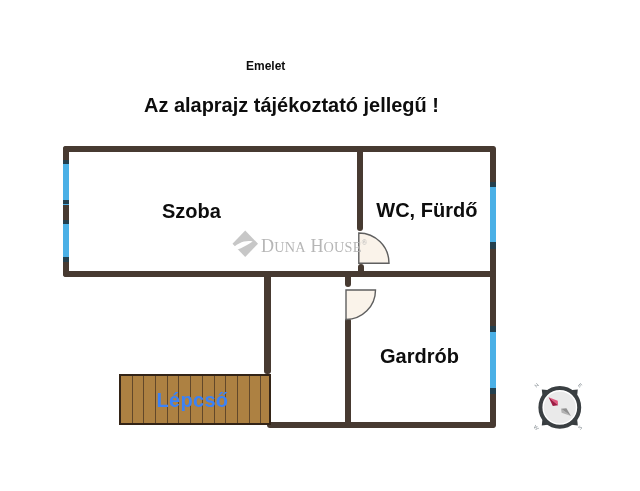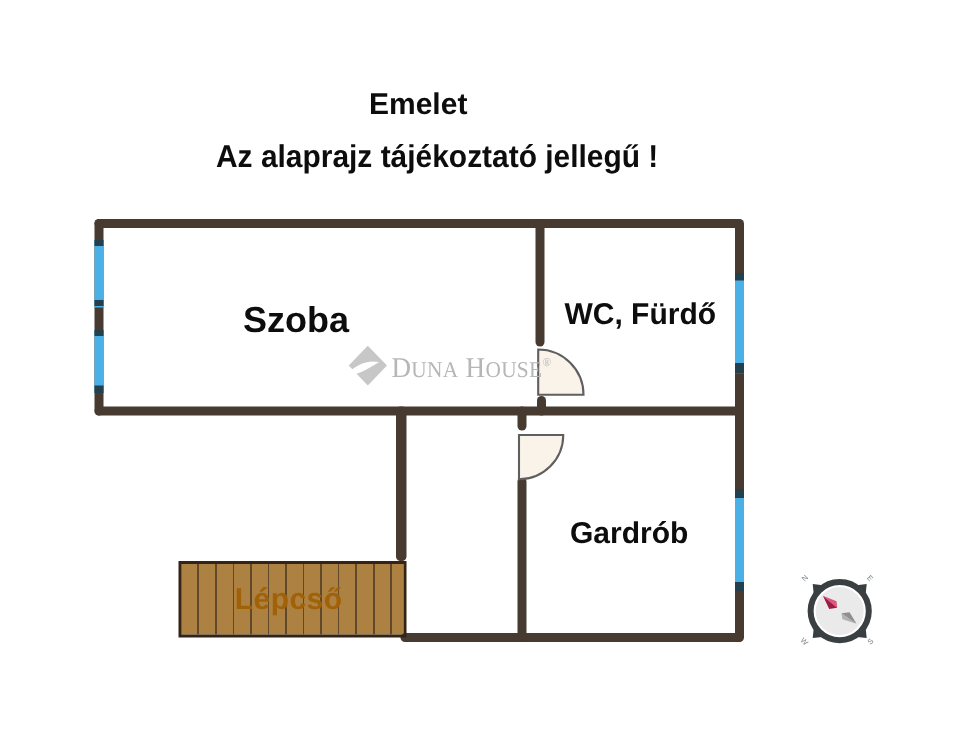--- a/index.html
+++ b/index.html
@@ -5,21 +5,21 @@
   html,body{margin:0;padding:0;}
   body{width:640px;height:491px;background:#ffffff;position:relative;overflow:hidden;
        font-family:"Liberation Sans", sans-serif;}
   .abs{position:absolute;}
   .wall{position:absolute;background:#473a31;border-radius:3px;}
   .txt{position:absolute;font-weight:bold;color:#0d0d0d;white-space:nowrap;}
 </style>
 </head>
 <body>
 
-<div class="txt" style="left:246px;top:59px;font-size:20px;">Emelet</div>
+<div class="txt" style="left:246px;top:59px;font-size:12px;">Emelet</div>
 
 <div class="txt" style="left:144px;top:92.5px;font-size:21px;transform:scaleX(0.95);transform-origin:0 50%;">Az alaprajz tájékoztató jellegű !</div>
 
 <div class="wall" style="left:63px;top:146px;width:432px;height:6px;"></div>
 
 <div class="wall" style="left:63px;top:146px;width:6px;height:131px;"></div>
 
 <div class="abs" style="left:63px;top:159.5px;width:6px;height:45px;background:#4bb0e6;"></div>
 <div class="abs" style="left:63px;top:159.5px;width:6px;height:4.2px;background:#24404e;"></div>
 <div class="abs" style="left:63px;top:199.6px;width:6px;height:4.8px;background:#24404e;"></div>
@@ -55,27 +55,27 @@
 <svg class="abs" style="left:340px;top:225px;" width="60" height="45" viewBox="0 0 60 45">
   <path d="M 18.8 38.2 L 18.8 8 A 30.2 30.2 0 0 1 49 38.2 Z" fill="#faf3ea" stroke="#5f5f5f" stroke-width="1.4"></path>
 </svg>
 
 <svg class="abs" style="left:338px;top:284px;" width="60" height="45" viewBox="0 0 60 45">
   <path d="M 8 6 L 37.5 6 A 29.5 29.5 0 0 1 8 35.5 Z" fill="#faf3ea" stroke="#5f5f5f" stroke-width="1.4"></path>
 </svg>
 
 <div class="abs" style="left:119.2px;top:374.2px;width:151.8px;height:51.2px;box-sizing:border-box;border:2px solid #332417;background:repeating-linear-gradient(to right,#ad8142 0px,#ad8142 10.6px,#62482a 10.6px,#62482a 11.7px);"></div>
 
-<div class="txt" style="left:162px;top:199.7px;font-size:24px;">Szoba</div>
+<div class="txt" style="left:162px;top:199.7px;font-size:20px;">Szoba</div>
 
 <div class="txt" style="left:376.3px;top:199.3px;font-size:20px;text-align:right;">WC, Fürdő</div>
 
 <div class="txt" style="left:380px;top:344.7px;font-size:20px;text-align:center;">Gardrób</div>
 
-<div class="txt" style="left:156.5px;top:389.3px;font-size:20px;letter-spacing:0.3px;color:#a16207;">Lépcső</div>
+<div class="txt" style="left:156.5px;top:389.3px;font-size:20px;letter-spacing:0.3px;color:#3b82f6;">Lépcső</div>
 
 <div class="abs" style="left:231px;top:228px;width:150px;height:34px;">
 
   <svg class="abs" style="left:-3px;top:0;" width="35" height="34" viewBox="0 0 35 34">
     <polygon points="17.2,2.5 30,15.7 17.2,29 4.5,15.7" fill="#c7c7c7"></polygon>
     <path d="M 1.9 22.6 C 9.0 15.0 17.0 11.8 24.7 13.4 C 16.0 19.0 8.8 22.8 1.9 22.6 Z" fill="#ffffff"></path>
   </svg>
 
   <div class="abs" style="left:30.3px;top:7.6px;transform:scaleX(0.95);transform-origin:0 0;font-family:'Liberation Serif',serif;color:#b6b6b6;font-size:19px;letter-spacing:0.2px;white-space:nowrap;line-height:1;">D<span style="font-size:15px;">UNA</span> H<span style="font-size:15px;">OUSE</span><span style="font-size:8px;vertical-align:7px;">®</span></div>
 </div>

